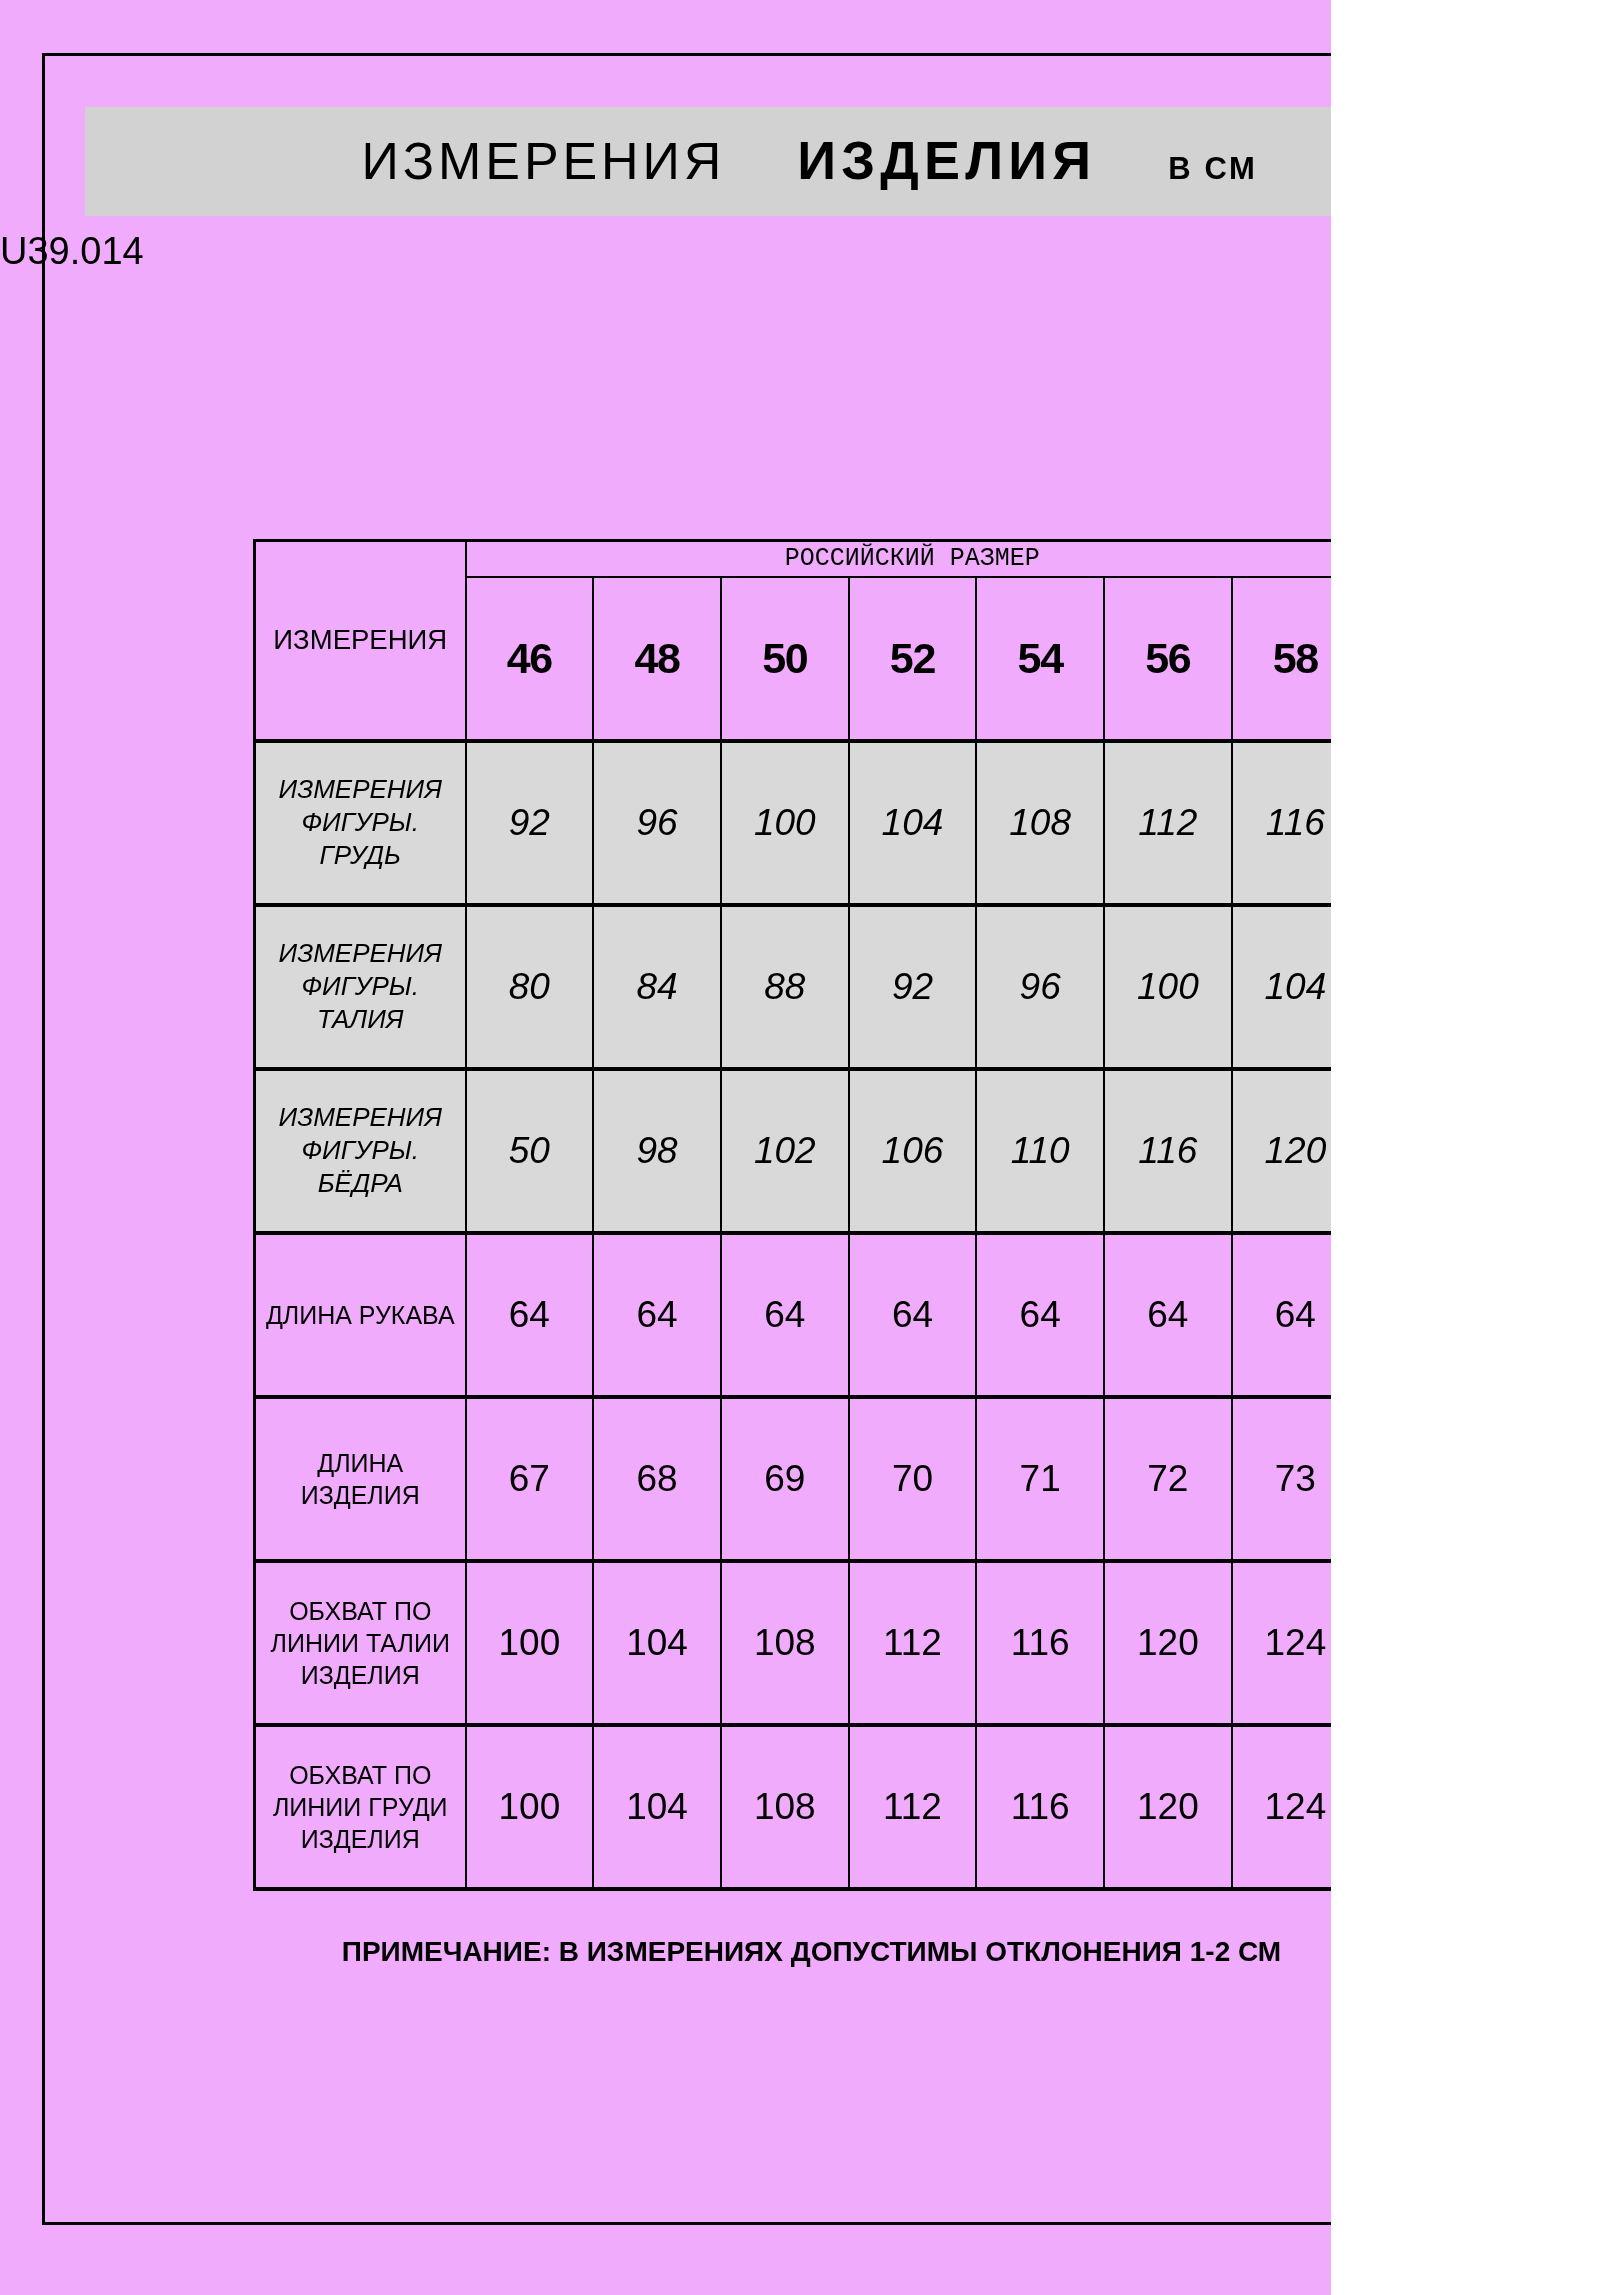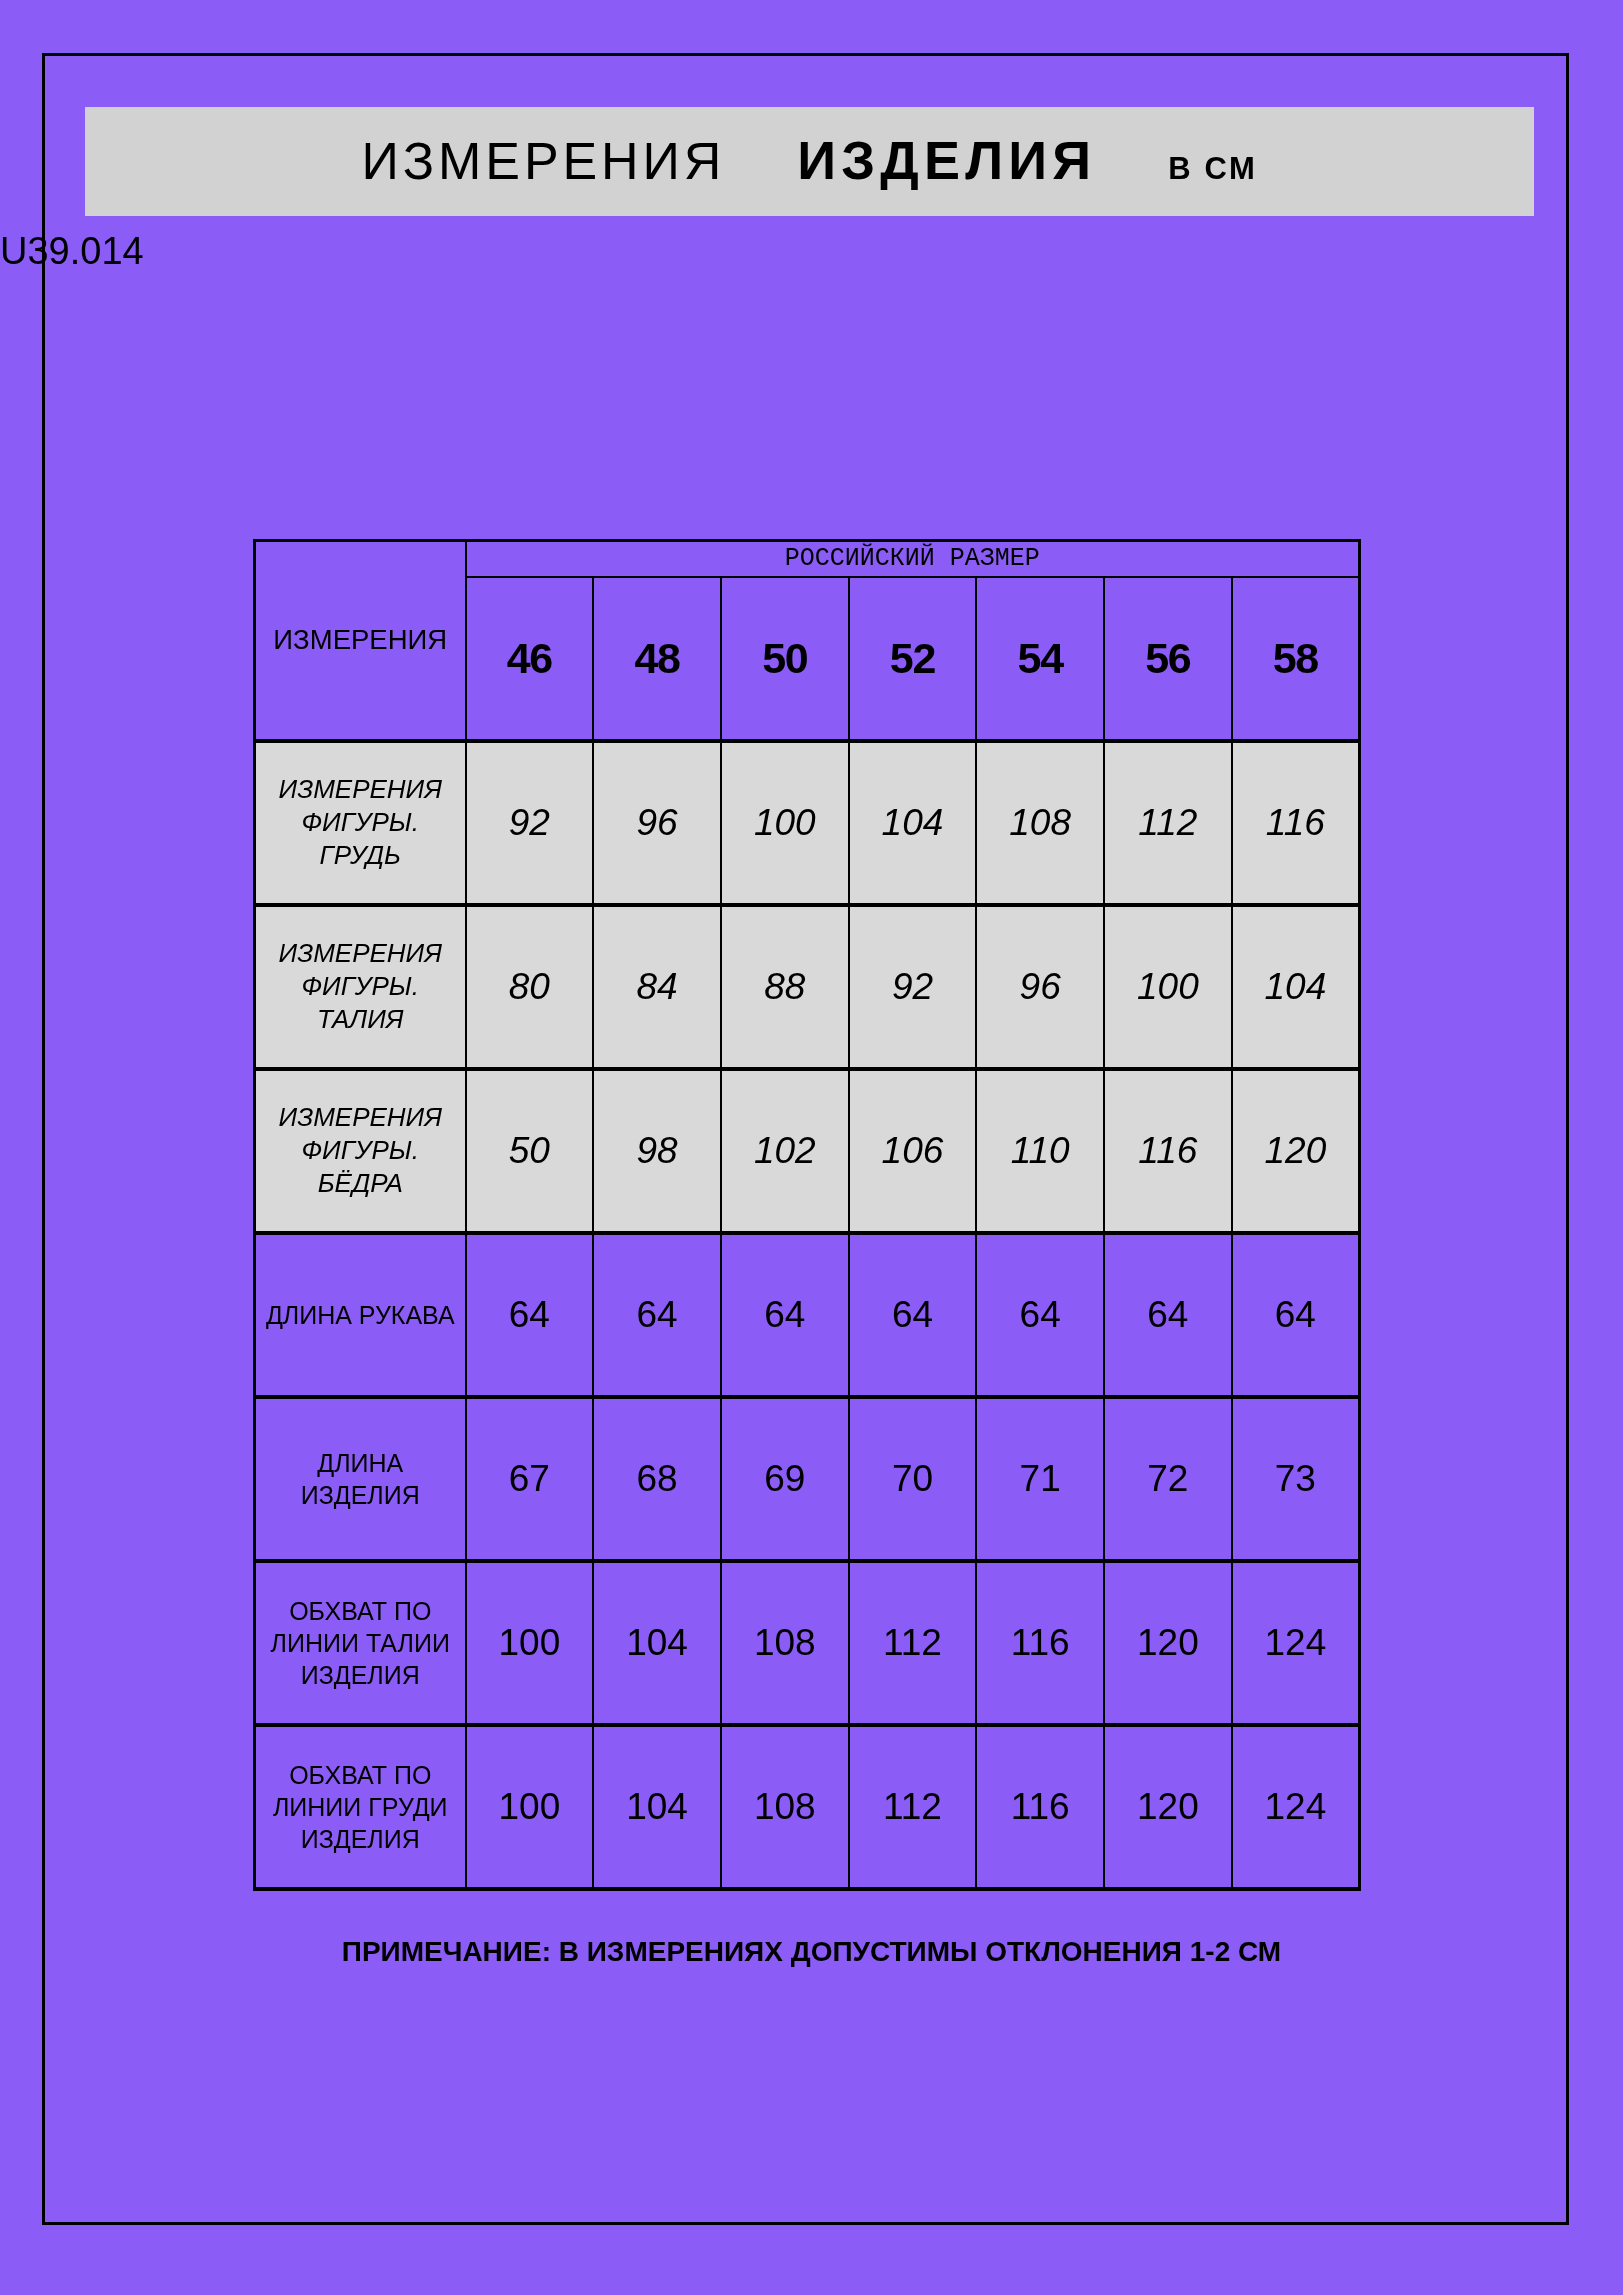--- a/index.html
+++ b/index.html
@@ -4,23 +4,23 @@
 <style>
   html, body {
     margin: 0;
     padding: 0;
     background: #ffffff;
     font-family: "Liberation Sans", "DejaVu Sans", sans-serif;
     color: #000;
   }
   .page {
     position: relative;
-    width: 1623px;
+    width: 1331px;
     height: 2295px;
-    background: #8b5cf6;
+    background: #f0abfc;
     overflow: hidden;
   }
   .frame {
     position: absolute;
     left: 42px;
     top: 53px;
     width: 1521px;
     height: 2166px;
     border: 3.3px solid #000;
   }

